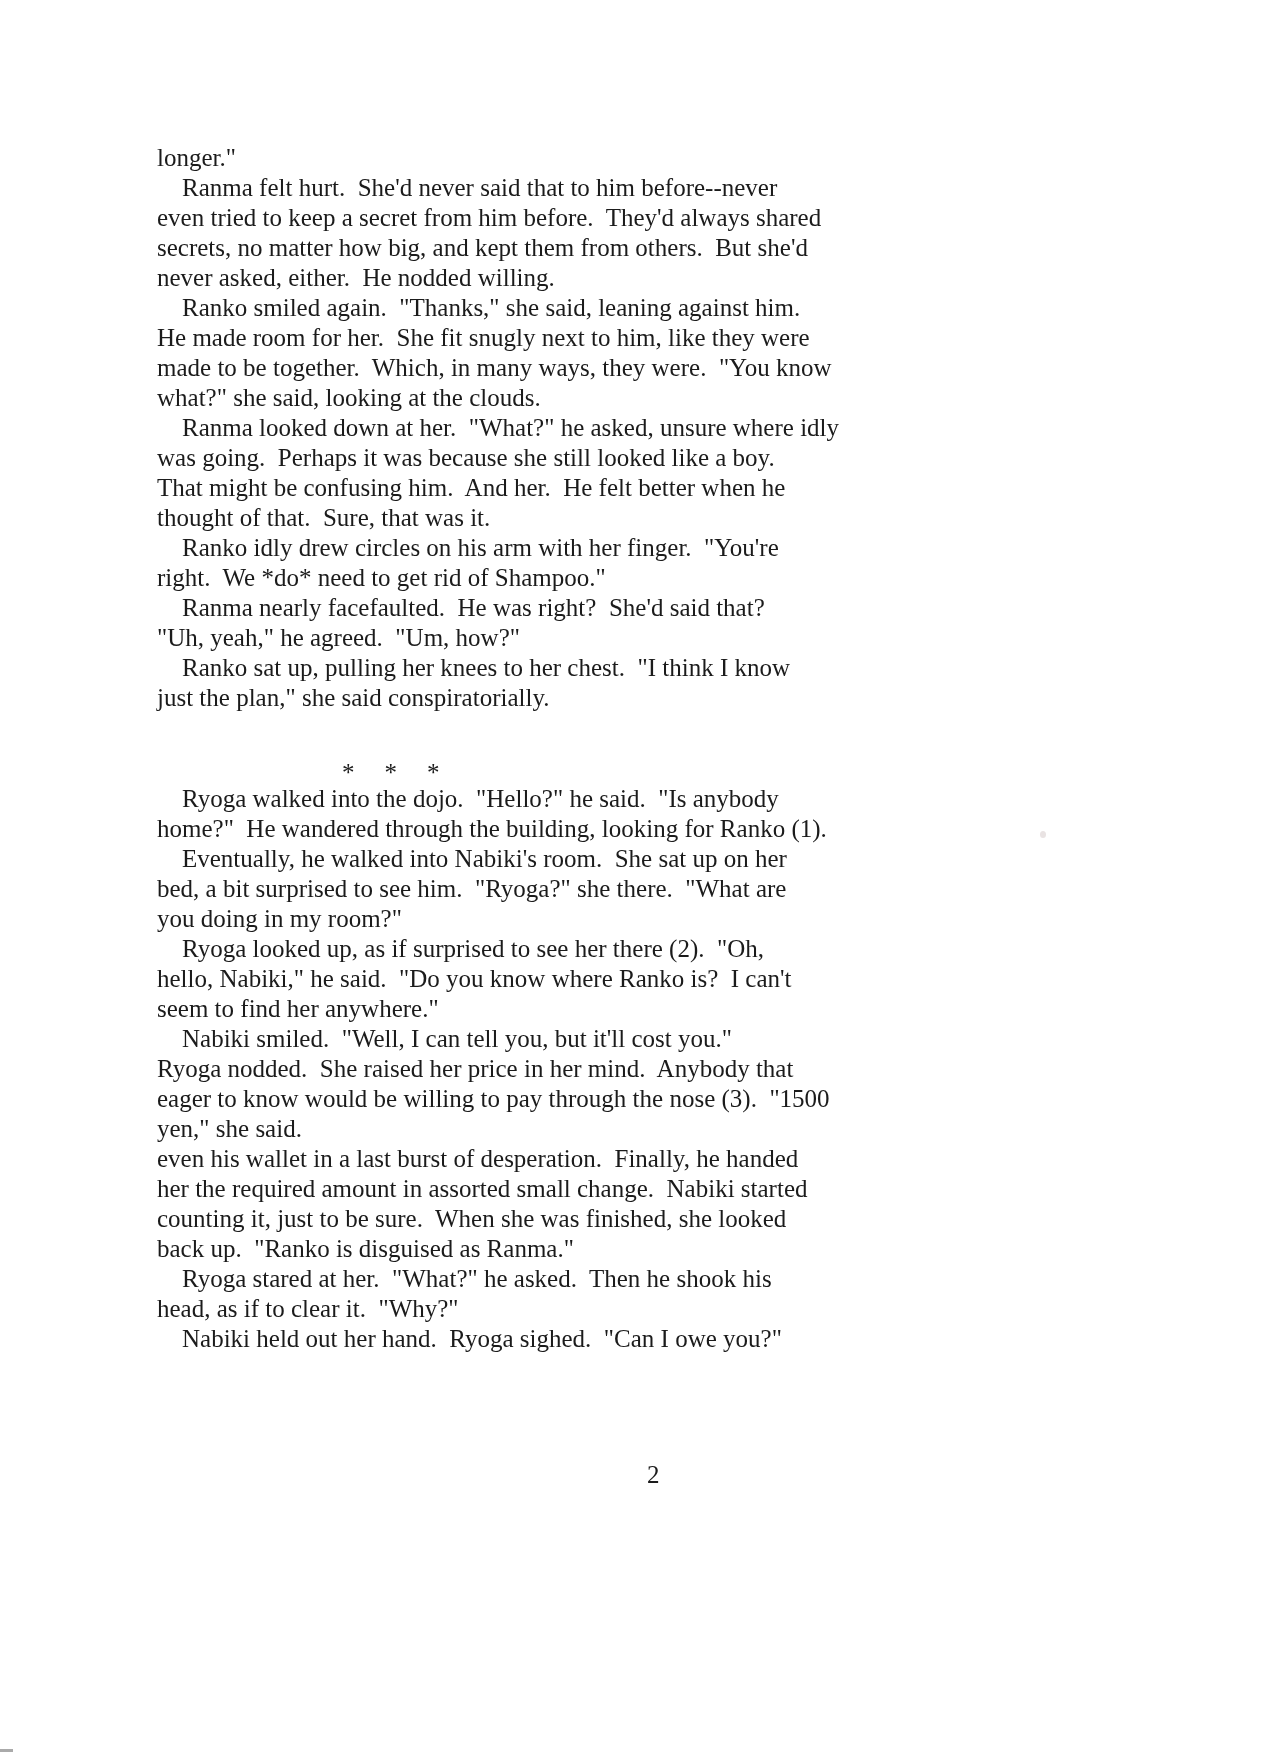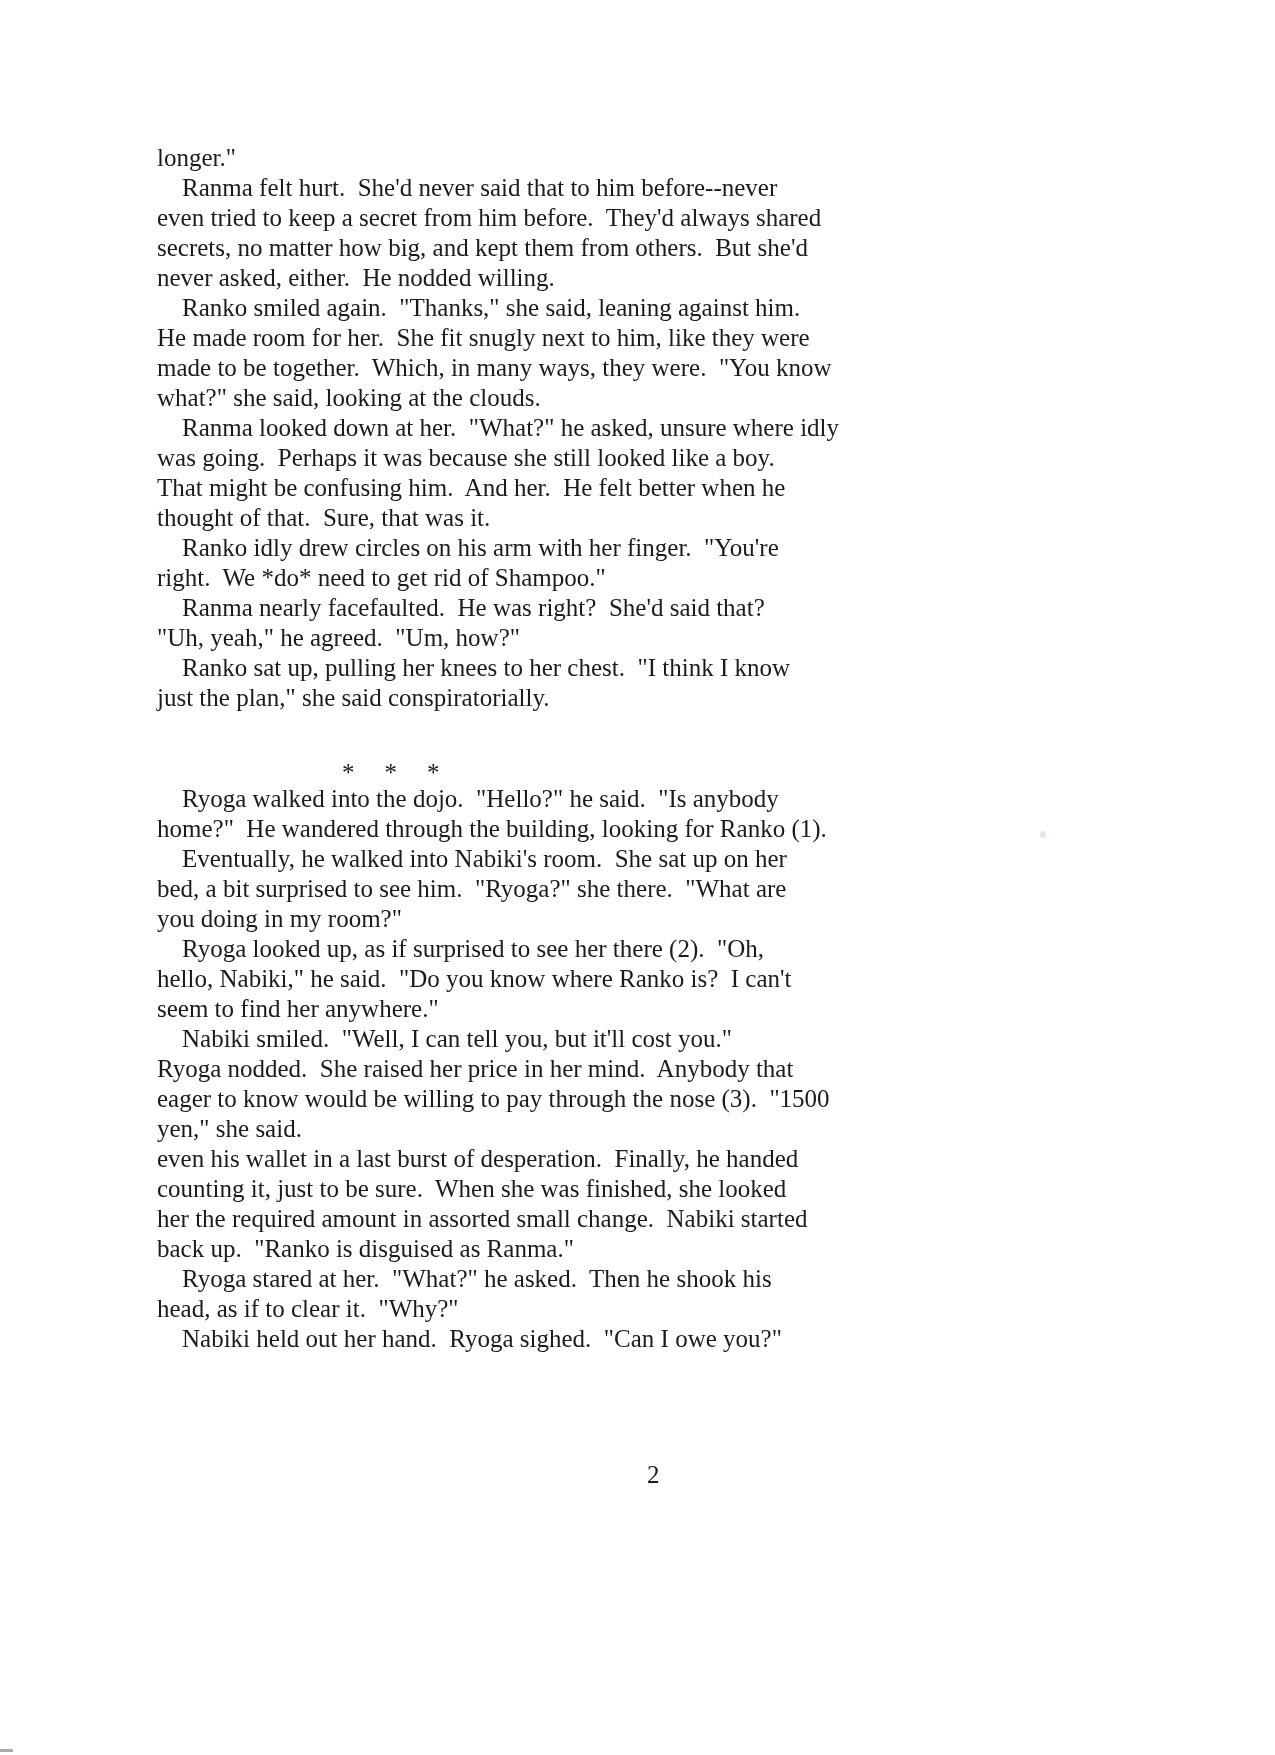--- a/index.html
+++ b/index.html
@@ -98,22 +98,22 @@
     <div class="line">bed, a bit surprised to see him.  "Ryoga?" she there.  "What are</div>
     <div class="line">you doing in my room?"</div>
     <div class="line">    Ryoga looked up, as if surprised to see her there (2).  "Oh,</div>
     <div class="line">hello, Nabiki," he said.  "Do you know where Ranko is?  I can't</div>
     <div class="line">seem to find her anywhere."</div>
     <div class="line">    Nabiki smiled.  "Well, I can tell you, but it'll cost you."</div>
     <div class="line">Ryoga nodded.  She raised her price in her mind.  Anybody that</div>
     <div class="line">eager to know would be willing to pay through the nose (3).  "1500</div>
     <div class="line">yen," she said.</div>
     <div class="line">even his wallet in a last burst of desperation.  Finally, he handed</div>
+    <div class="line">her the required amount in assorted small change.  Nabiki started</div>
     <div class="line">counting it, just to be sure.  When she was finished, she looked</div>
-    <div class="line">her the required amount in assorted small change.  Nabiki started</div>
     <div class="line">back up.  "Ranko is disguised as Ranma."</div>
     <div class="line">    Ryoga stared at her.  "What?" he asked.  Then he shook his</div>
     <div class="line">head, as if to clear it.  "Why?"</div>
     <div class="line">    Nabiki held out her hand.  Ryoga sighed.  "Can I owe you?"</div>
   </div>
 
   <div class="page-number">2</div>
 
   <div class="artifact artifact-dash"></div>
   <div class="artifact artifact-speck"></div>

